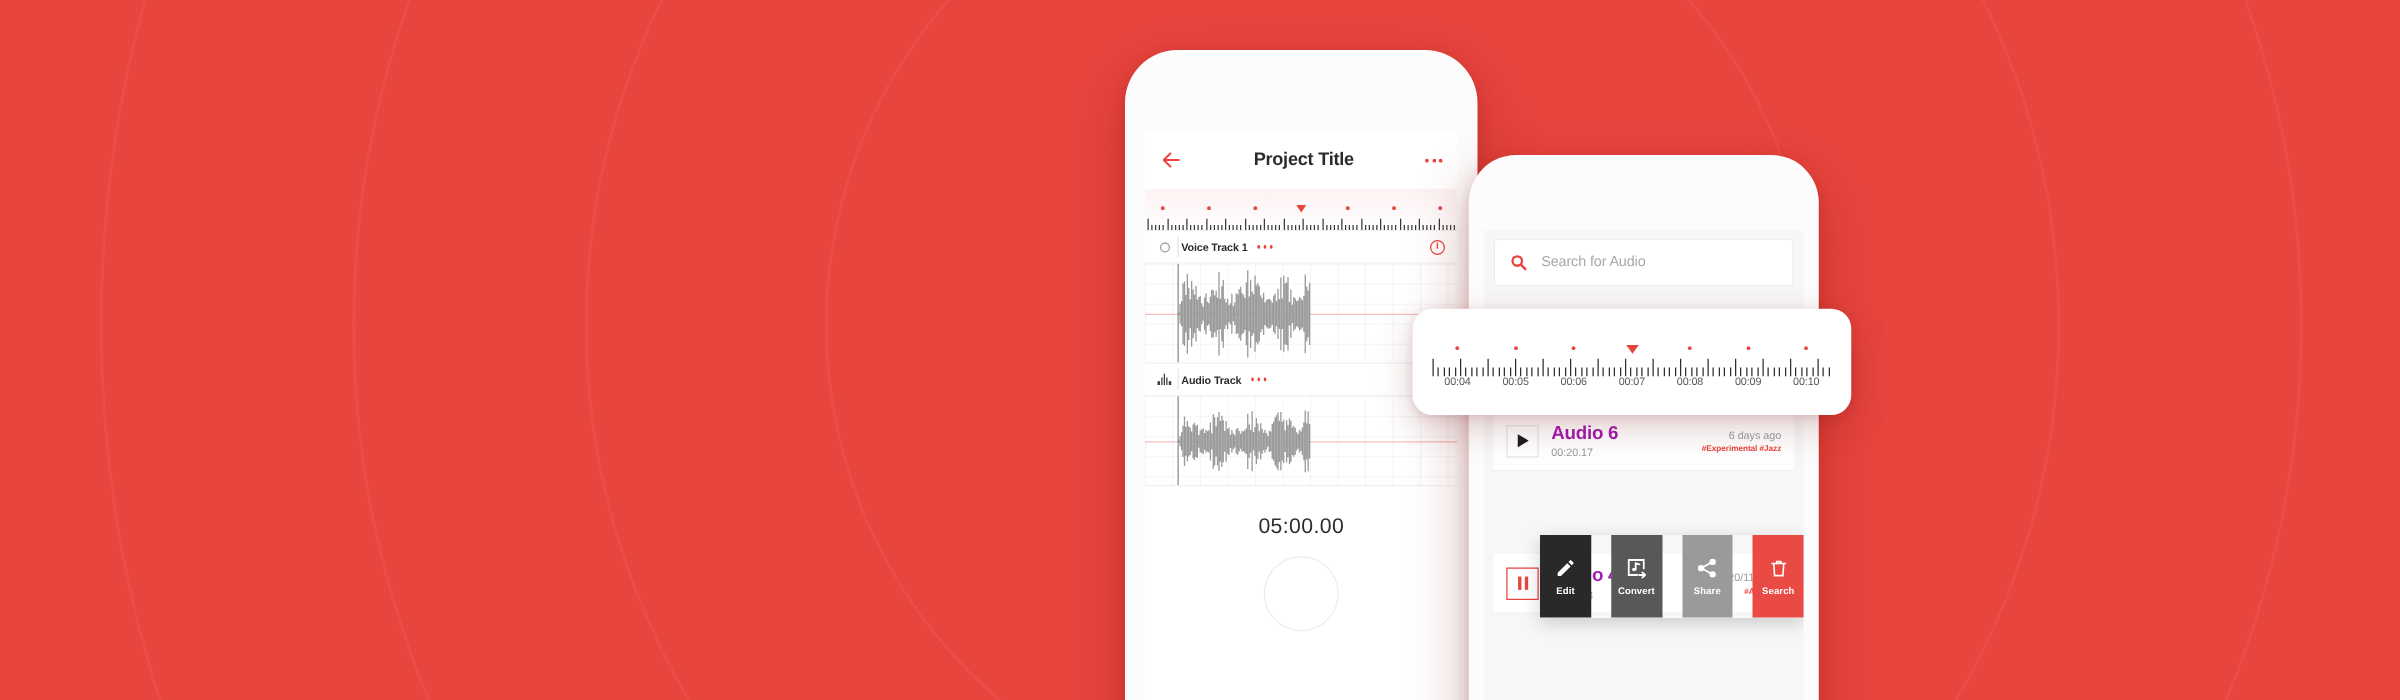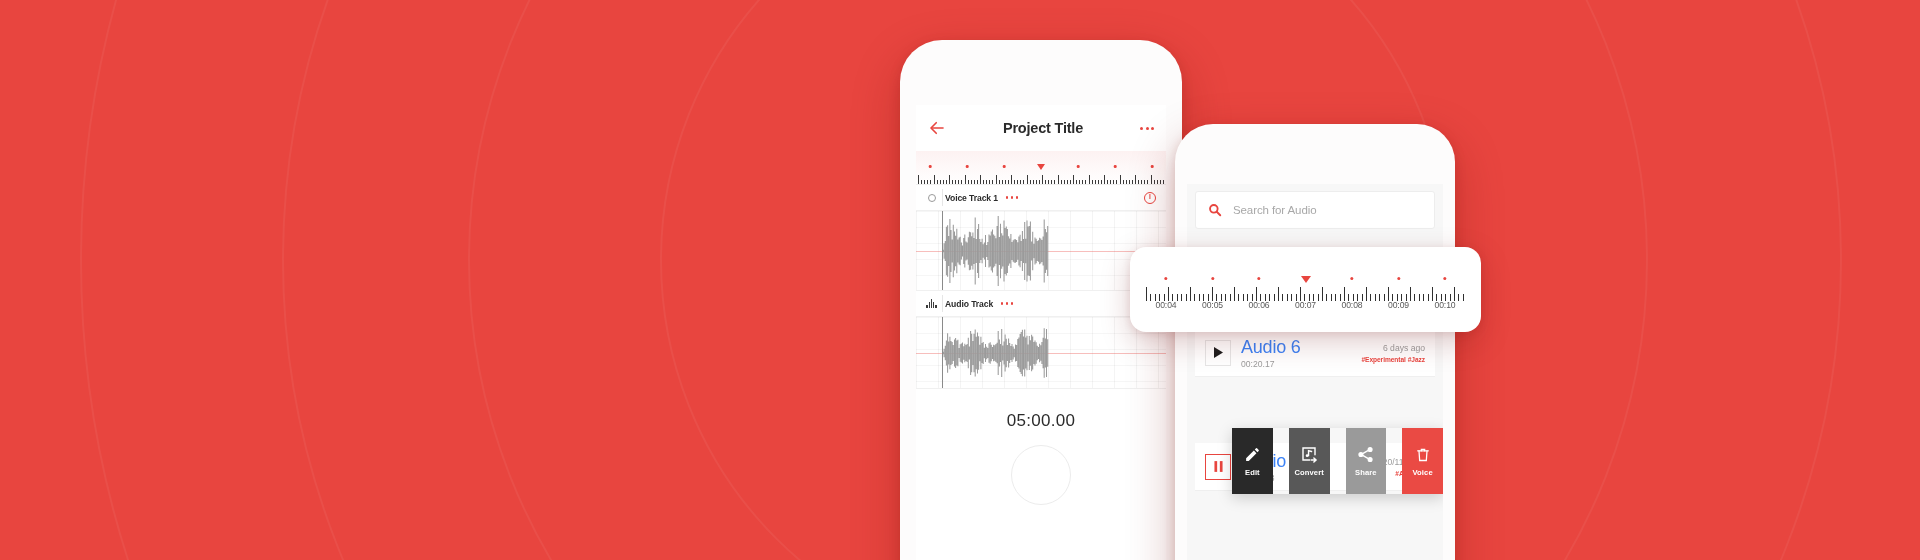--- a/index.html
+++ b/index.html
@@ -174,21 +174,21 @@
     background:#fff; border-bottom:1px solid #efefef;
     display:flex; align-items:center; gap:10px;
     padding:9px 10px; height:48px; position:relative;
   }
   .play-box {
     width:26px; height:26px; border:1px solid #e6e6e6;
     display:flex; align-items:center; justify-content:center; flex:0 0 auto;
   }
   .play-box.active { border-color:#e8453f; }
   .row-main { flex:1; min-width:0; }
-  .row-title { font-size:18px; font-weight:normal; color:#3b82f6; line-height:1.25; letter-spacing:-0.2px; }
+  .row-title { font-size:15px; font-weight:bold; color:#a21caf; line-height:1.25; letter-spacing:-0.2px; }
   .row-dur { font-size:8.6px; color:#9b9b9b; margin-top:1px; }
   .row-right { text-align:right; display:flex; flex-direction:column; align-items:flex-end; gap:3px; }
   .row-date { font-size:8.6px; color:#9b9b9b; display:flex; align-items:center; gap:4px; }
   .row-tags { font-size:6.6px; font-weight:bold; color:#e8453f; letter-spacing:-0.05px; }
 
   
   .action-bar {
     position:absolute; left:45px; right:0px; top:244px; height:66px;
     display:flex; z-index:45;
     box-shadow:0 4px 14px rgba(0,0,0,0.18);
@@ -469,21 +469,21 @@
           <line x1="8" y1="13.3" x2="16" y2="17.7"></line>
         </svg>
         <span class="lbl">Share</span>
       </div>
       <div class="action-btn act-delete">
         <svg width="16" height="17" viewBox="0 0 24 24" fill="none" stroke="#fff" stroke-width="1.9" stroke-linecap="round">
           <path d="M4 6.5h16"></path>
           <path d="M9.5 6.5V4.2h5v2.3"></path>
           <path d="M6 6.5 7 21h10l1-14.5"></path>
         </svg>
-        <span class="lbl">Voice</span>
+        <span class="lbl">Search</span>
       </div>
     </div>
 
   </div>
 
   <div class="float-card">
     <div class="ruler-labels" id="fc-labels">
         <span style="left: 22px;">00:04</span>
         <span style="left: 68.5px; text-align: right;">00:05</span>
         <span style="left: 115px;">00:06</span>

